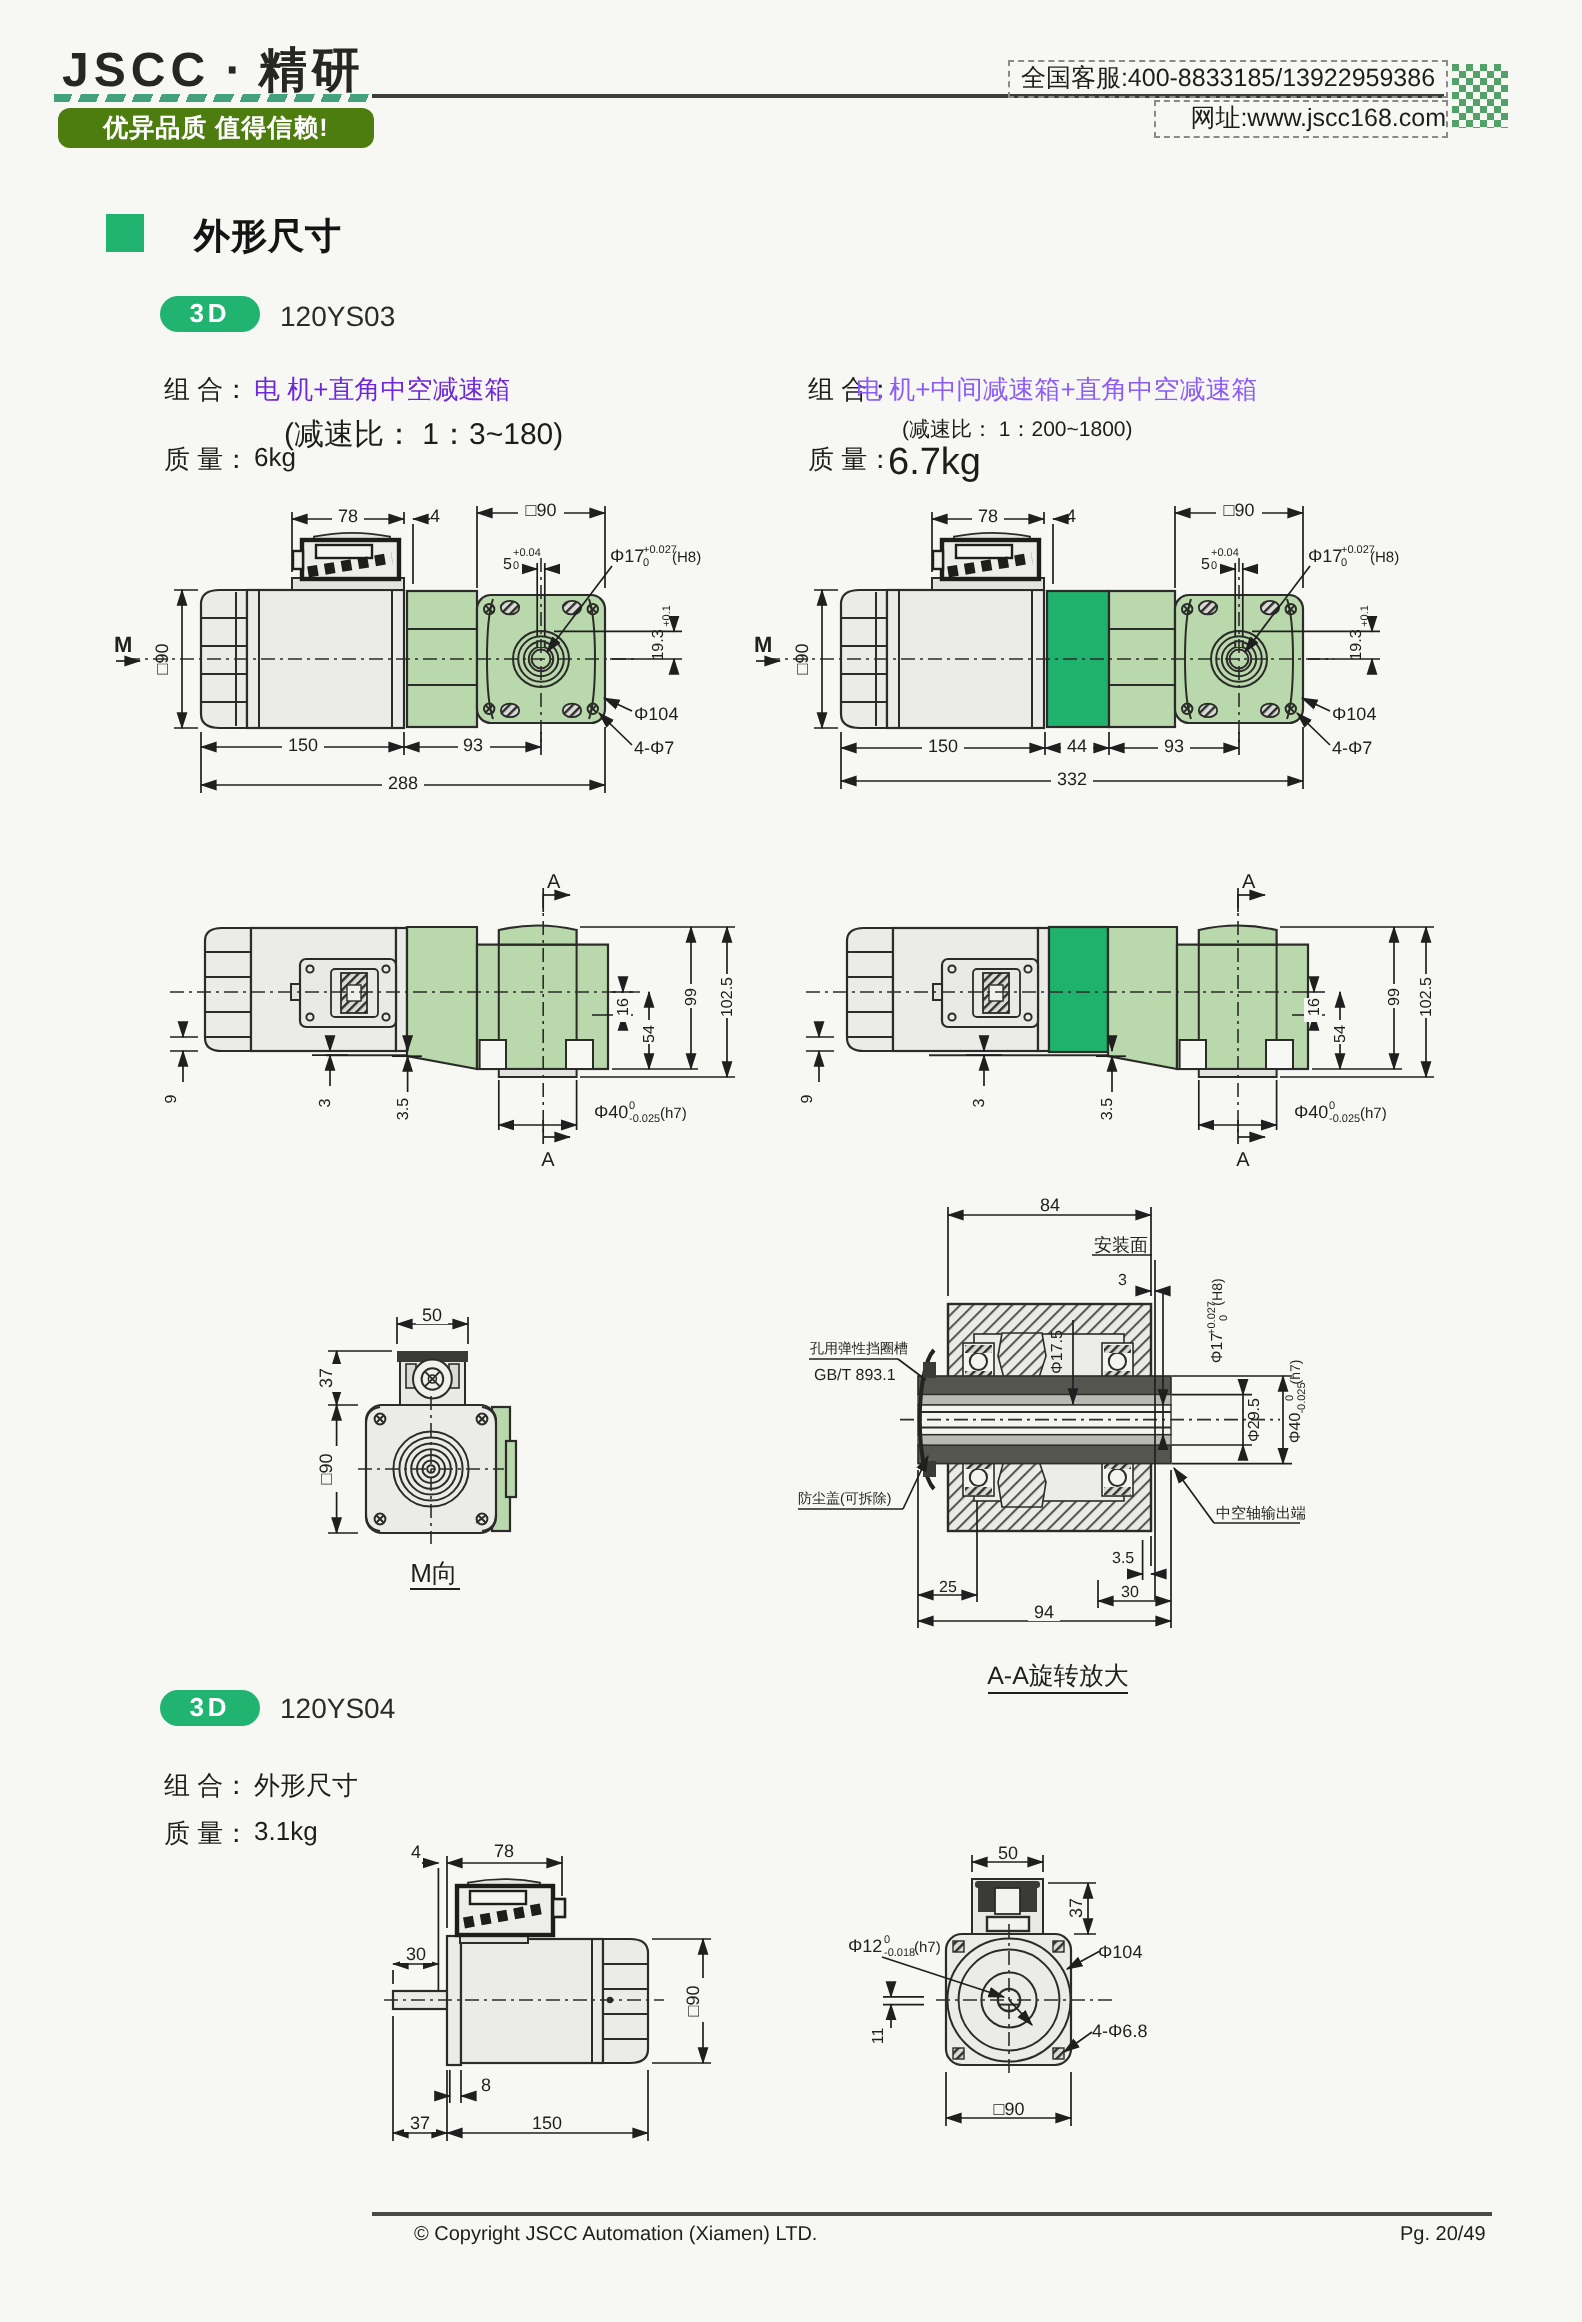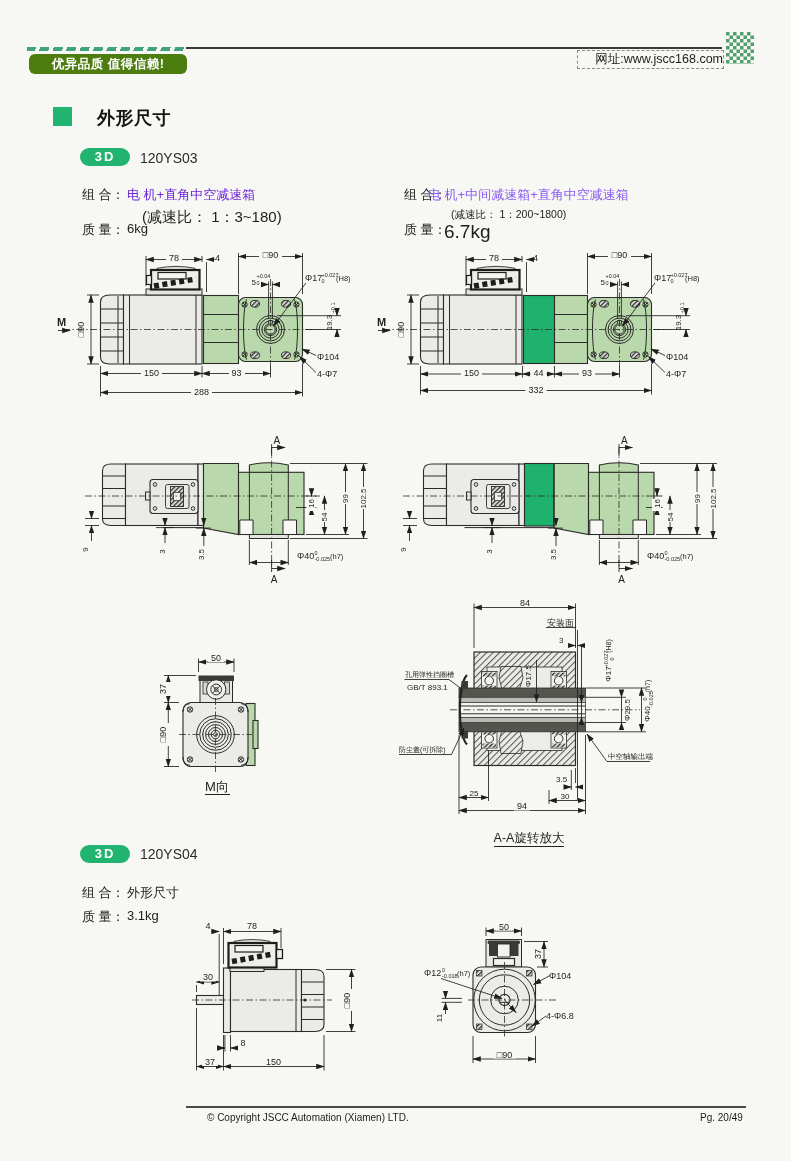--- a/index.html
+++ b/index.html
@@ -13,23 +13,25 @@
 .t7{font-size:7.5px}
 .t55{font-size:5.5px}
 .mid{text-anchor:middle}
 #page{position:relative;width:791px;height:1161px;background:#f7f7f4;font-family:"Liberation Sans",sans-serif;overflow:hidden}
 .abs{position:absolute}
 svg.dr{position:absolute;overflow:visible}
 svg text{font-family:"Liberation Sans",sans-serif;fill:#1f1f1f}
 </style></head><body>
 <div id="page">
 
+<div class="abs" style="left:31px;top:19px;font-size:24px;font-weight:bold;color:#262624;letter-spacing:2.5px">JSCC<span style="letter-spacing:1px"> · </span>精研</div>
 <div class="abs" style="left:27px;top:47px;width:160px;height:4px;background:repeating-linear-gradient(112deg,#44a17e 0 8.5px,#f7f7f4 8.5px 12.5px)"></div>
 <div class="abs" style="left:186px;top:47px;width:536px;height:2px;background:#3c3c3a"></div>
 <div class="abs" style="left:29px;top:54px;width:158px;height:20px;border-radius:6px;background:#4d7c0f;color:#fff;font-size:12.5px;font-weight:bold;text-align:center;line-height:20px;letter-spacing:0.5px">优异品质 值得信赖!</div>
+<div class="abs" style="left:504px;top:30px;width:218px;height:17px;border:1px dashed #8a8a8a;font-size:12.5px;color:#1d1d1b;text-align:center;line-height:17px">全国客服:400-8833185/13922959386</div>
 <div class="abs" style="left:577px;top:50px;width:145px;height:17px;border:1px dashed #8a8a8a;font-size:12.5px;color:#1d1d1b;text-align:right;line-height:17px">网址:www.jscc168.com</div>
 <svg class="dr" style="left:726px;top:32px" width="26" height="31" viewBox="0 0 26 31">
 <defs>
 <pattern id="ck" width="7" height="7" patternUnits="userSpaceOnUse">
           <rect x="0" y="0" width="3.5" height="3.5" fill="#52a168"></rect>
           <rect x="3.5" y="3.5" width="3.5" height="3.5" fill="#52a168"></rect>
         </pattern>
 <pattern id="h1" width="4.6" height="4.6" patternUnits="userSpaceOnUse" patternTransform="rotate(45)">
           <rect width="4.6" height="4.6" fill="#eaeae7"></rect>
           <rect width="1" height="4.6" fill="#55554f"></rect>

